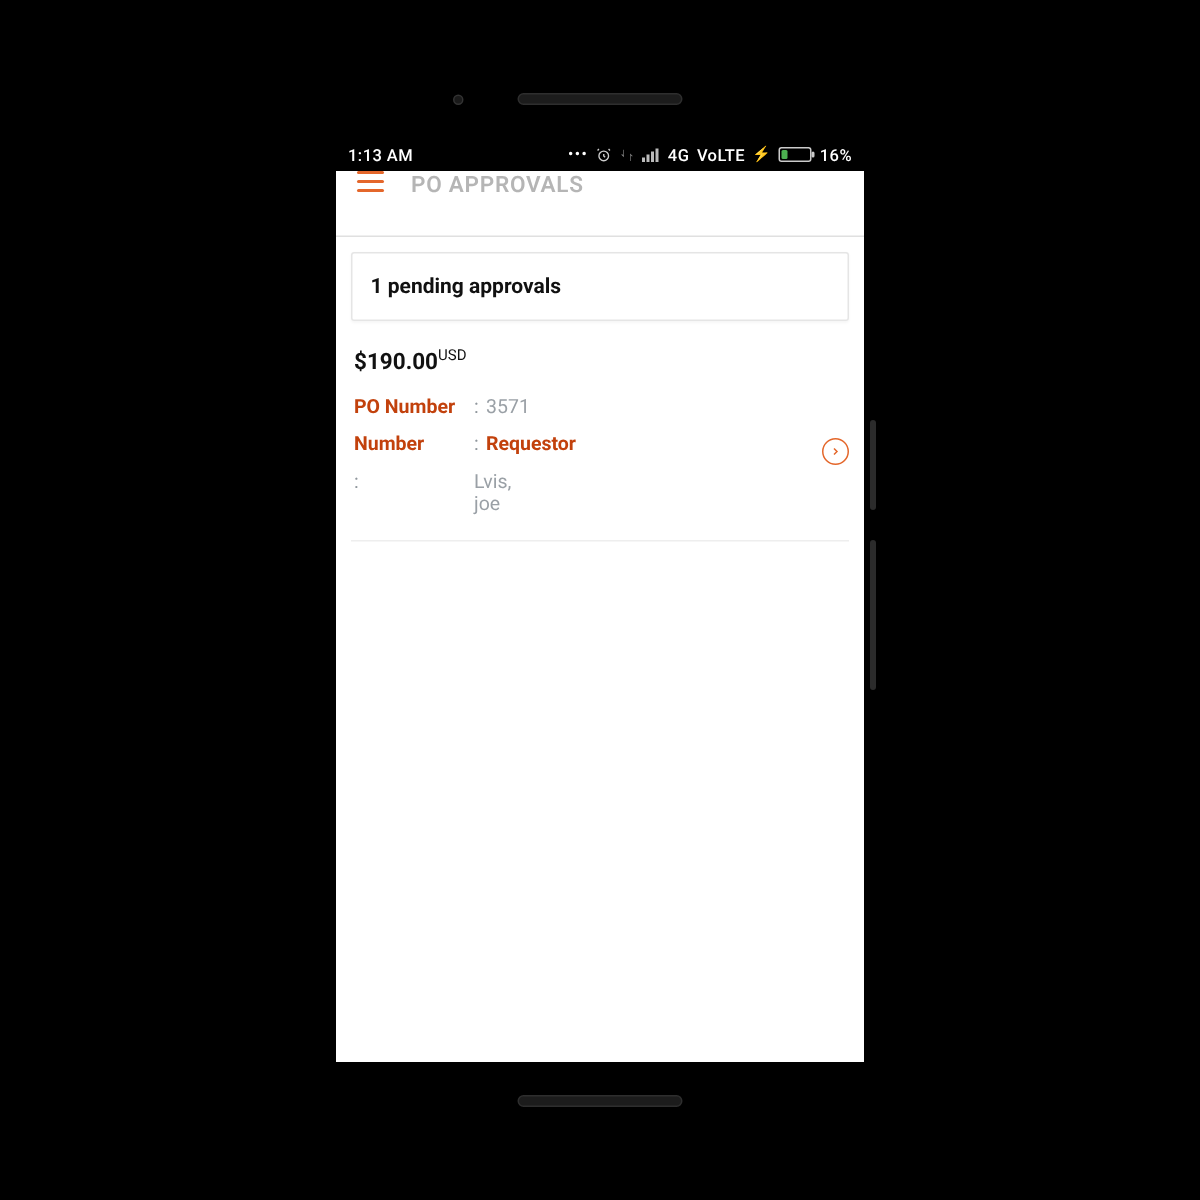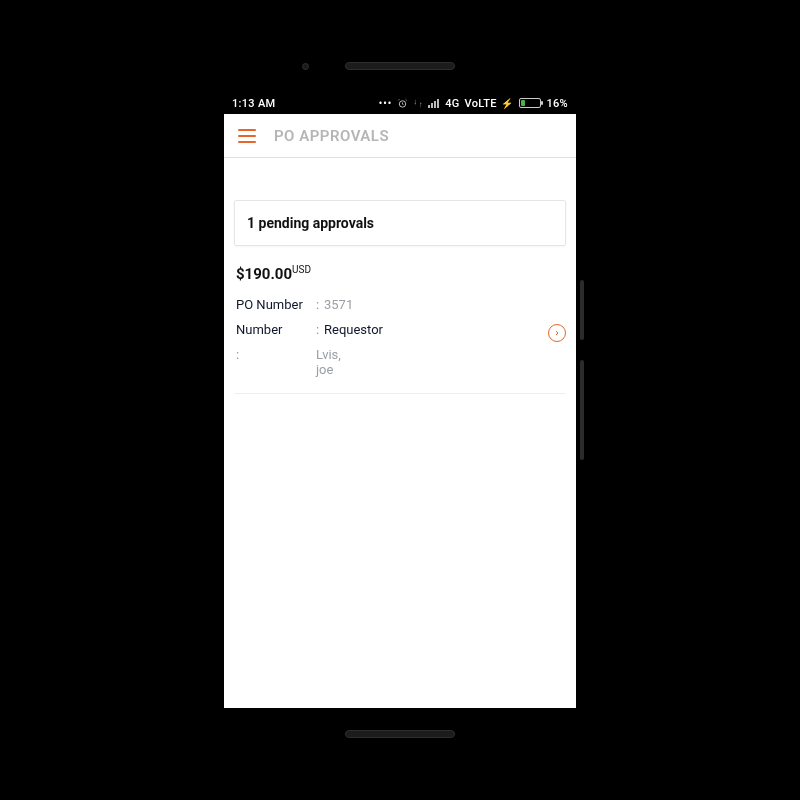--- a/index.html
+++ b/index.html
@@ -98,21 +98,20 @@
     position: relative;
   }
   .batt::after { content:""; position:absolute; right:-3px; top:2px; width:2px; height:4px; background:#ccc; border-radius:1px; }
   .batt .fill { position:absolute; left:1px; top:1px; bottom:1px; width:18%; background:#4caf50; border-radius:1px; }
 
   .appbar {
     height: 44px;
     background: #fff;
     border-bottom: 1px solid #e0e0e0;
     display: flex;
-    align-items: center;
     padding: 0 14px;
     gap: 18px;
   }
   .hamburger {
     width: 18px; height: 14px;
     display: flex; flex-direction: column; justify-content: space-between;
     cursor: pointer;
   }
   .hamburger span { height: 2px; background: #e4672b; border-radius: 1px; }
   .appbar-title {
@@ -126,40 +125,39 @@
 
   .card {
     border: 1px solid #e5e5e5;
     border-radius: 2px;
     padding: 14px 12px;
     box-shadow: 0 1px 2px rgba(0,0,0,.04);
     margin-bottom: 14px;
     font-weight: 700;
     font-size: 14px;
     color: #111;
-    margin-top: 32px;
   }
 
   .po-item { padding: 4px 2px 16px 2px; border-bottom: 1px solid #eee; position:relative; }
   .po-head {
     display:flex; justify-content: space-between; align-items: baseline;
     margin-bottom: 14px;
   }
   .po-title { font-size: 15px; font-weight: 700; color:#111; }
   .po-amount { font-size: 15px; font-weight: 700; color:#111; }
   .po-cur { font-size: 10px; font-weight:400; vertical-align: super; margin-top: 37px; }
 
   .po-grid {
     display: grid;
     grid-template-columns: 80px 8px 1fr;
     row-gap: 10px;
     font-size: 13px;
     color: #9aa0a6;
   }
-  .po-label { color:#0f172a; font-weight:400; }
+  .po-label { color:#c2410c; font-weight:700; }
   .po-colon { color:#8f969c; }
   .po-val { color:#9aa0a6; }
 
   .chev {
     position:absolute;
     right: 0;
     top: 64px;
     width: 18px; height: 18px;
     border: 1.5px solid #e4672b;
     border-radius: 50%;

